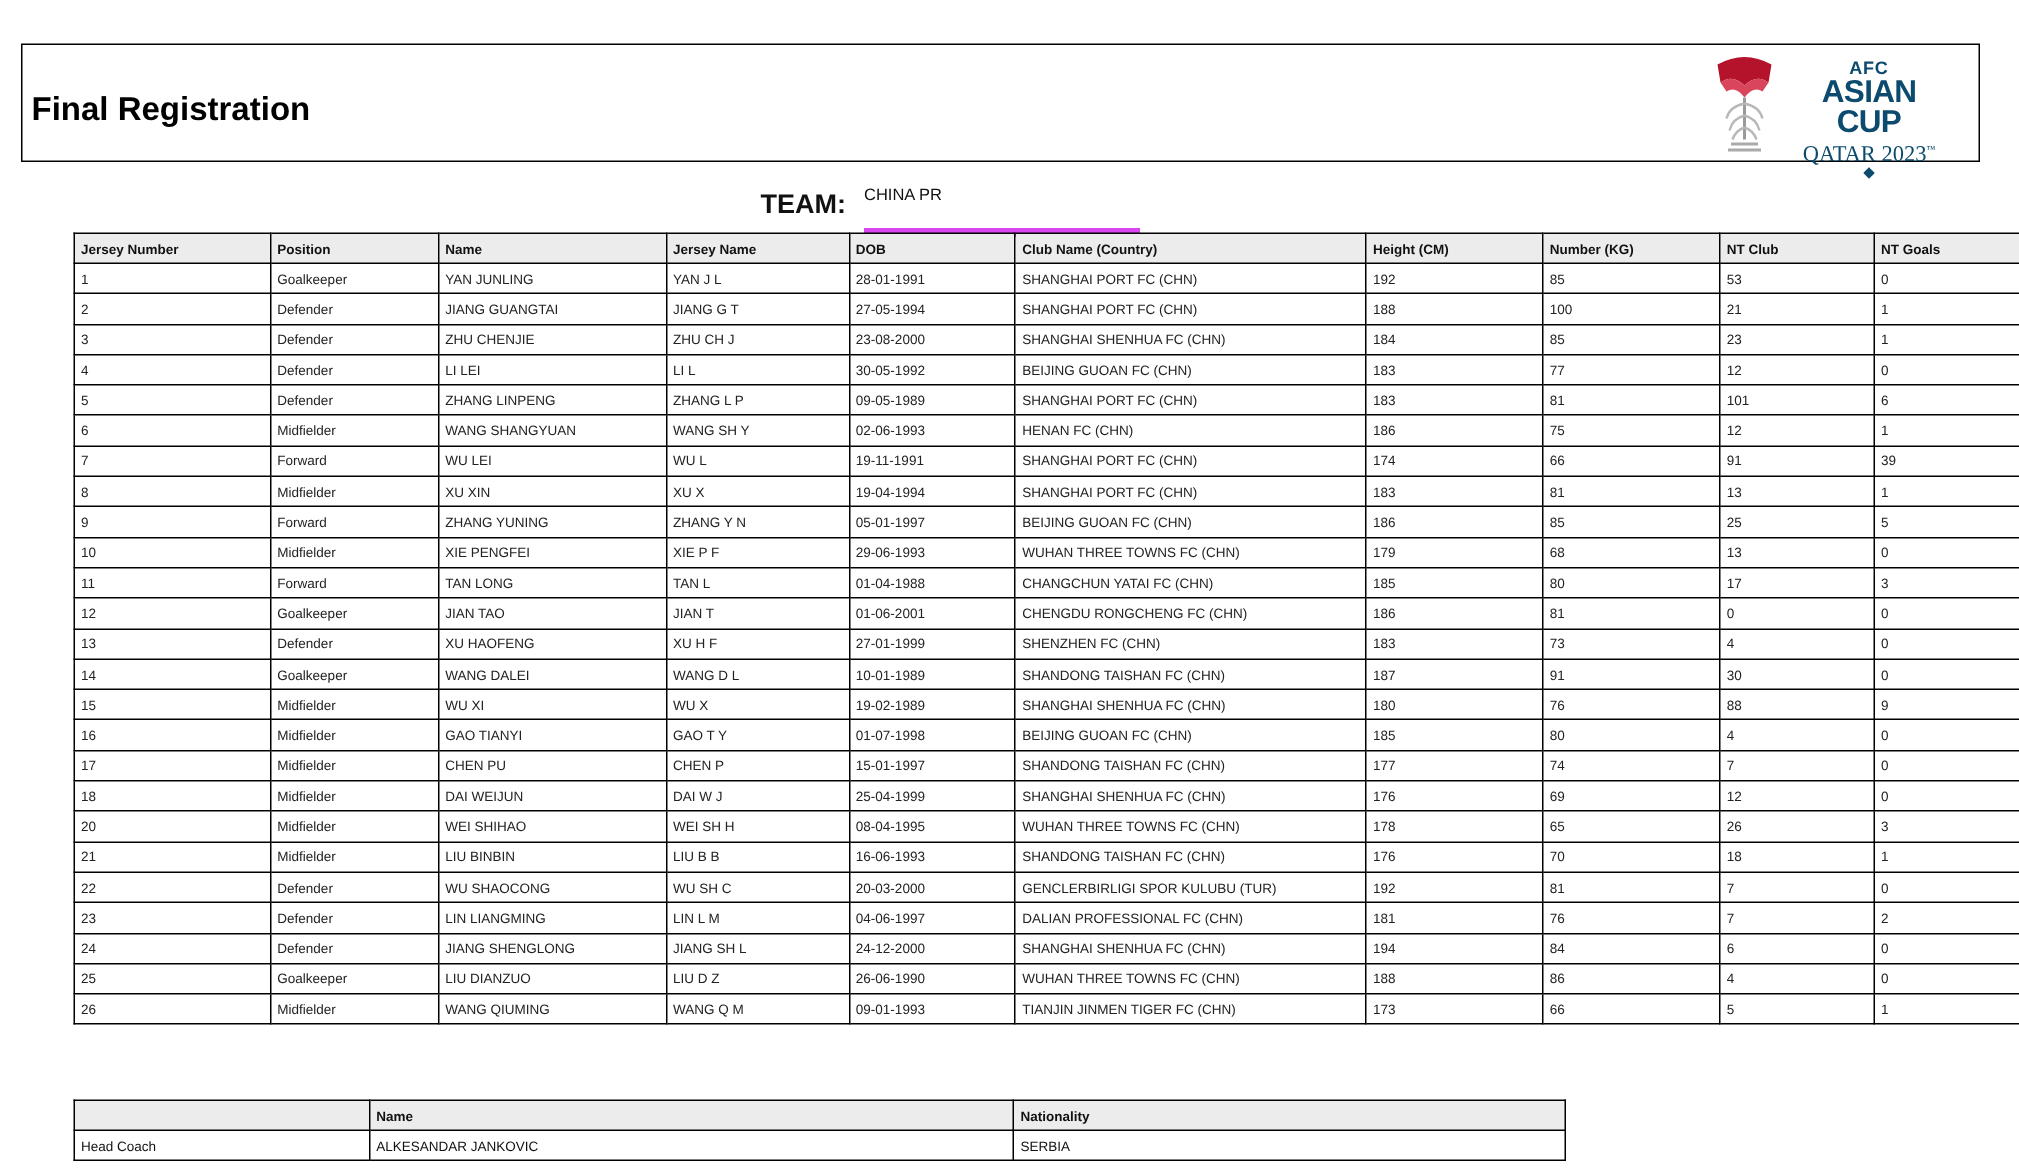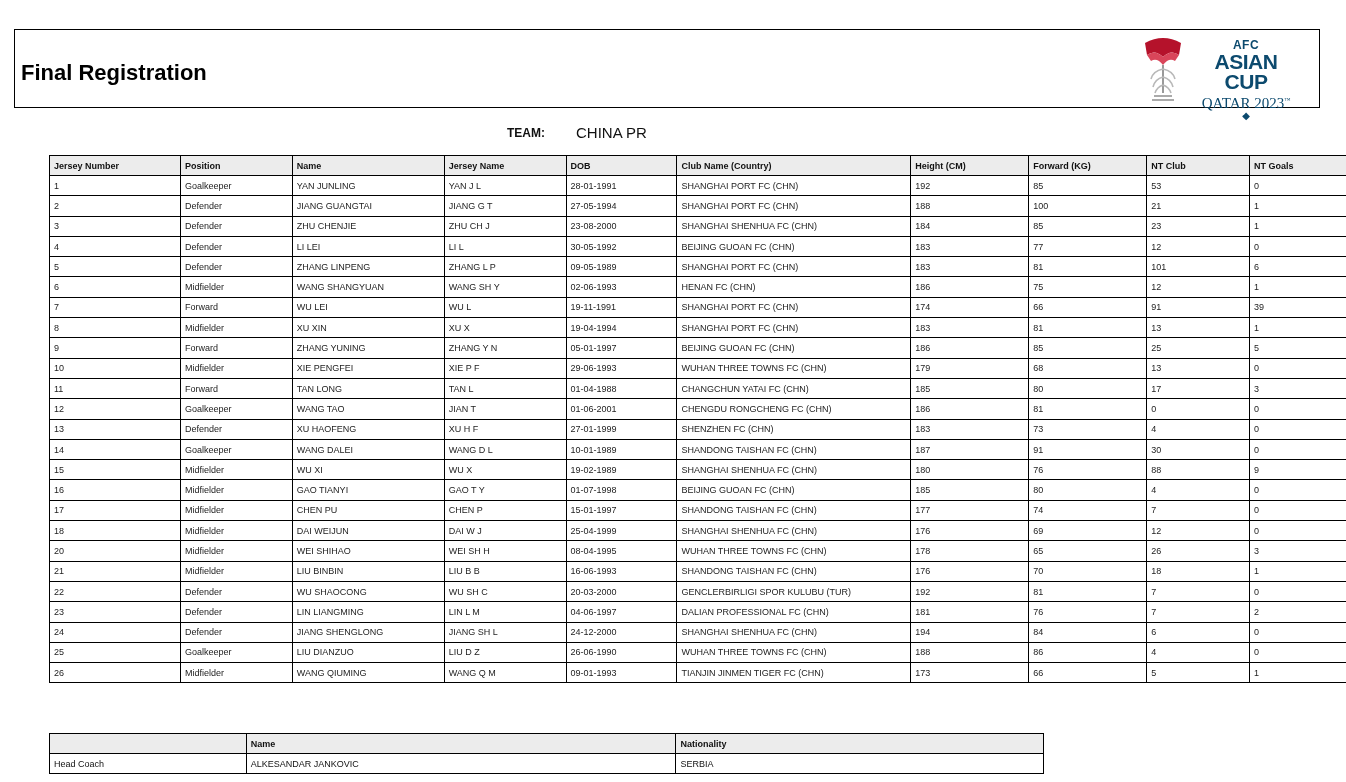--- a/index.html
+++ b/index.html
@@ -10,22 +10,22 @@
   .page-title { position: absolute; left: 6px; top: 30px; font-size: 22px; font-weight: bold; color: #000; }
   .logo { position: absolute; right: 18px; top: 5px; width: 160px; height: 70px; }
   .logo svg { position: absolute; left: 0; top: 0; }
   .logo-text { position: absolute; left: 50px; top: 4px; width: 110px; text-align: center; color: #0c4a6e; }
   .logo-afc { font-size: 12px; font-weight: bold; line-height: 13px; letter-spacing: 0.5px; }
   .logo-asian { font-size: 21px; font-weight: bold; line-height: 20px; letter-spacing: -0.5px; }
   .logo-qatar { font-family: "Liberation Serif", serif; font-size: 15px; line-height: 16px; }
   .logo-dot { font-size: 10px; line-height: 10px; }
 
   .team-row { position: absolute; left: 507px; top: 124px; height: 18px; }
-  .team-label { position: absolute; left: 0; top: 2px; font-size: 12px; font-weight: bold; white-space: nowrap; }
-  .team-value { position: absolute; left: 69px; top: 0px; font-size: 15px; width: 184px;
+  .team-label { position: absolute; left: 0; top: 2px; font-size: 18px; font-weight: bold; white-space: nowrap; }
+  .team-value { position: absolute; left: 69px; top: 0px; font-size: 11px; width: 184px;
                 border-bottom: 6px solid #d946ef; white-space: nowrap; padding-bottom: 16px; }
 
   table { border-collapse: collapse; position: absolute; margin-left: 35px; }
   table td, table th { border: 1px solid #000; font-size: 9px; padding: 0 4px; text-align: left;
                        white-space: nowrap; overflow: hidden; }
   table th { background: #ececec; font-weight: bold; }
   #players { left: 14px; top: 155px; width: 1308px; }
   #players th { height: 19px; }
   #players td { height: 19.3px; color: #222; }
   #staff { left: 14px; top: 733px; width: 995px; }
@@ -74,21 +74,21 @@
   </colgroup>
   <thead>
     <tr>
       <th>Jersey Number</th>
       <th>Position</th>
       <th>Name</th>
       <th>Jersey Name</th>
       <th>DOB</th>
       <th>Club Name (Country)</th>
       <th>Height (CM)</th>
-      <th>Forward (KG)</th>
+      <th>Number (KG)</th>
       <th>NT Club</th>
       <th>NT Goals</th>
     </tr>
   </thead>
   <tbody id="players-body">
       <tr>
         <td>1</td>
         <td>Goalkeeper</td>
         <td>YAN JUNLING</td>
         <td>YAN J L</td>
@@ -215,21 +215,21 @@
         <td>01-04-1988</td>
         <td>CHANGCHUN YATAI FC (CHN)</td>
         <td>185</td>
         <td>80</td>
         <td>17</td>
         <td>3</td>
       </tr>
       <tr>
         <td>12</td>
         <td>Goalkeeper</td>
-        <td>WANG TAO</td>
+        <td>JIAN TAO</td>
         <td>JIAN T</td>
         <td>01-06-2001</td>
         <td>CHENGDU RONGCHENG FC (CHN)</td>
         <td>186</td>
         <td>81</td>
         <td>0</td>
         <td>0</td>
       </tr>
       <tr>
         <td>13</td>

